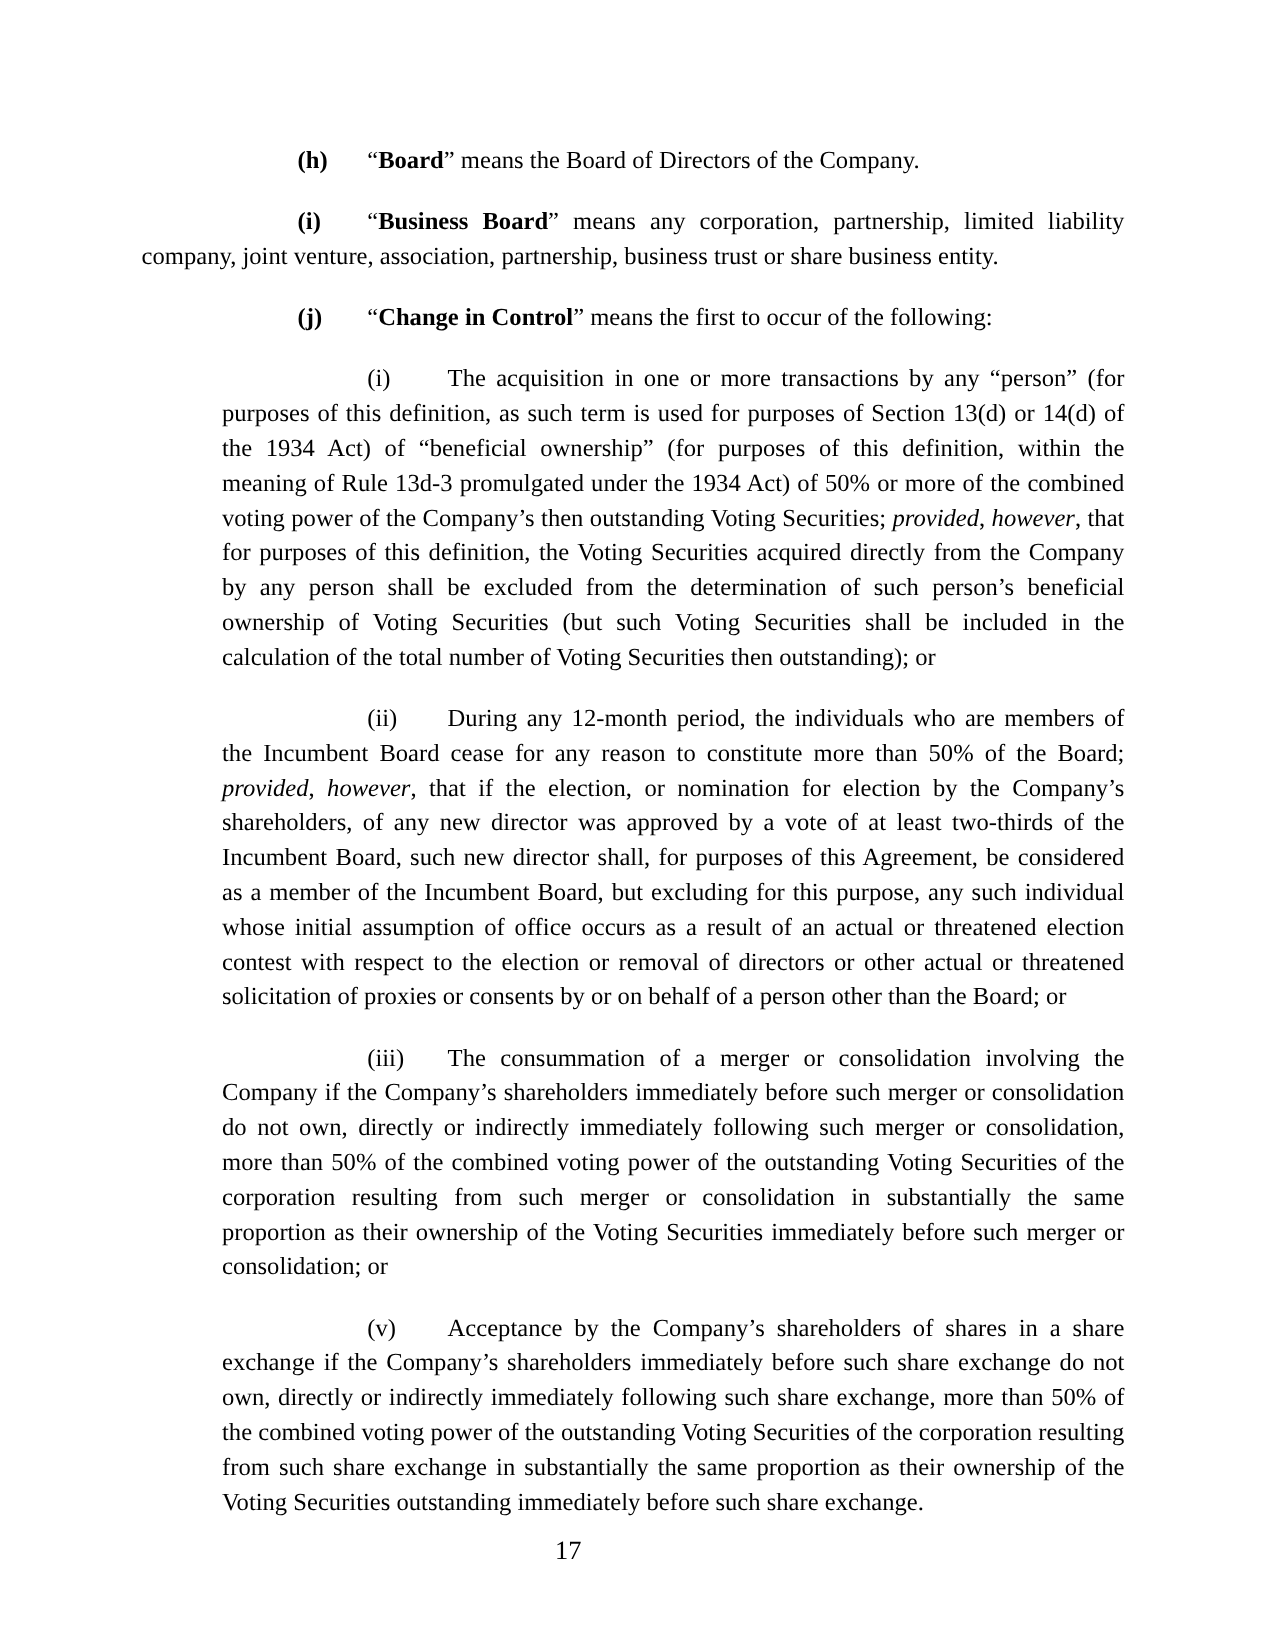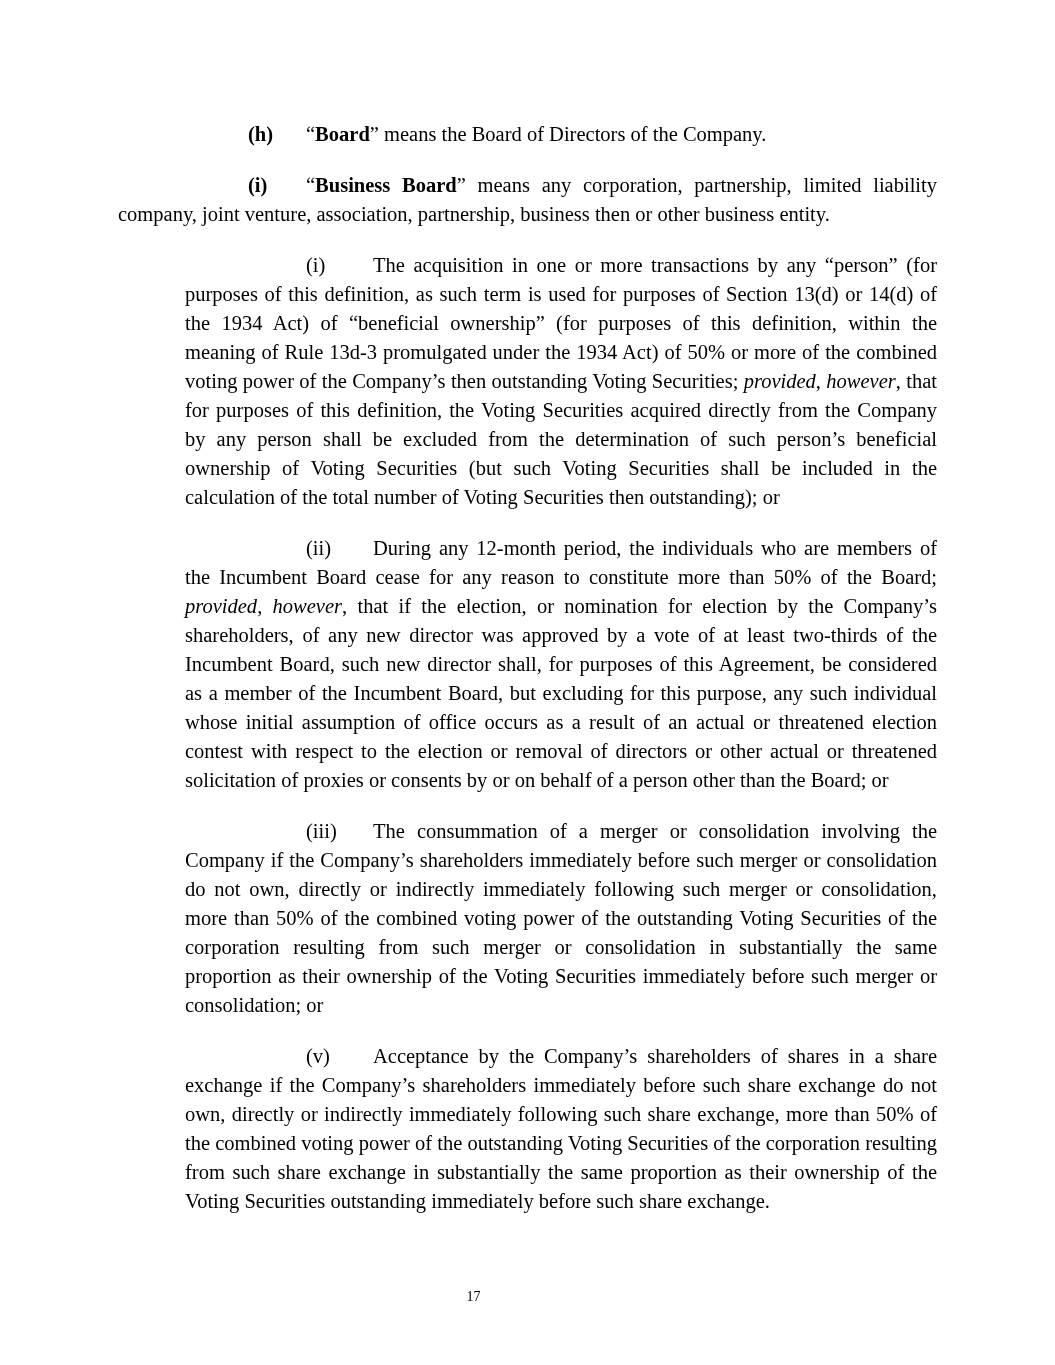--- a/index.html
+++ b/index.html
@@ -59,38 +59,41 @@
     text-indent: 0;
   }
   .bold { font-weight: bold; }
   .ital { font-style: italic; }
   .pagenum {
     position: absolute;
     left: 0;
     right: 0;
     bottom: 60px;
     text-align: center;
-    font-size: 14px;
+    font-size: 22px;
     font-family: "Liberation Serif", serif;
   }
 </style>
 </head>
 <body>
 
 <div class="page">
   <div class="doc-body">
 
     <p class="para lvl1">
       <span class="label">(h)</span><span>“</span><span class="bold">Board</span><span>” means the Board of Directors of the Company.</span>
     </p>
 
     <p class="para lvl1">
-      <span class="label">(i)</span><span>“</span><span class="bold">Business Board</span><span>” means any corporation, partnership, limited liability company, joint venture, association, partnership, business then or other business entity.</span>
+      <span class="label">(i)</span><span>“</span><span class="bold">Business Board</span><span>” means any corporation, partnership, limited liability company, joint venture, association, partnership, business trust or share business entity.</span>
     </p>
 
+    <p class="para lvl1">
+      <span class="label">(j)</span><span>“</span><span class="bold">Change in Control</span><span>” means the first to occur of the following:</span>
+    </p>
 
     <p class="para lvl2">
       <span class="label">(i)</span><span>The acquisition in one or more transactions by any “person” (for purposes of this definition, as such term is used for purposes of Section 13(d) or 14(d) of the 1934 Act) of “beneficial ownership” (for purposes of this definition, within the meaning of Rule 13d-3 promulgated under the 1934 Act) of 50% or more of the combined voting power of the Company’s then outstanding Voting Securities; </span><span class="ital">provided</span><span>, </span><span class="ital">however</span><span>, that for purposes of this definition, the Voting Securities acquired directly from the Company by any person shall be excluded from the determination of such person’s beneficial ownership of Voting Securities (but such Voting Securities shall be included in the calculation of the total number of Voting Securities then outstanding); or</span>
     </p>
 
     <p class="para lvl2">
       <span class="label">(ii)</span><span>During any 12-month period, the individuals who are members of the Incumbent Board cease for any reason to constitute more than 50% of the Board; </span><span class="ital">provided</span><span>, </span><span class="ital">however</span><span>, that if the election, or nomination for election by the Company’s shareholders, of any new director was approved by a vote of at least two-thirds of the Incumbent Board, such new director shall, for purposes of this Agreement, be considered as a member of the Incumbent Board, but excluding for this purpose, any such individual whose initial assumption of office occurs as a result of an actual or threatened election contest with respect to the election or removal of directors or other actual or threatened solicitation of proxies or consents by or on behalf of a person other than the Board; or</span>
     </p>
 
     <p class="para lvl2">

